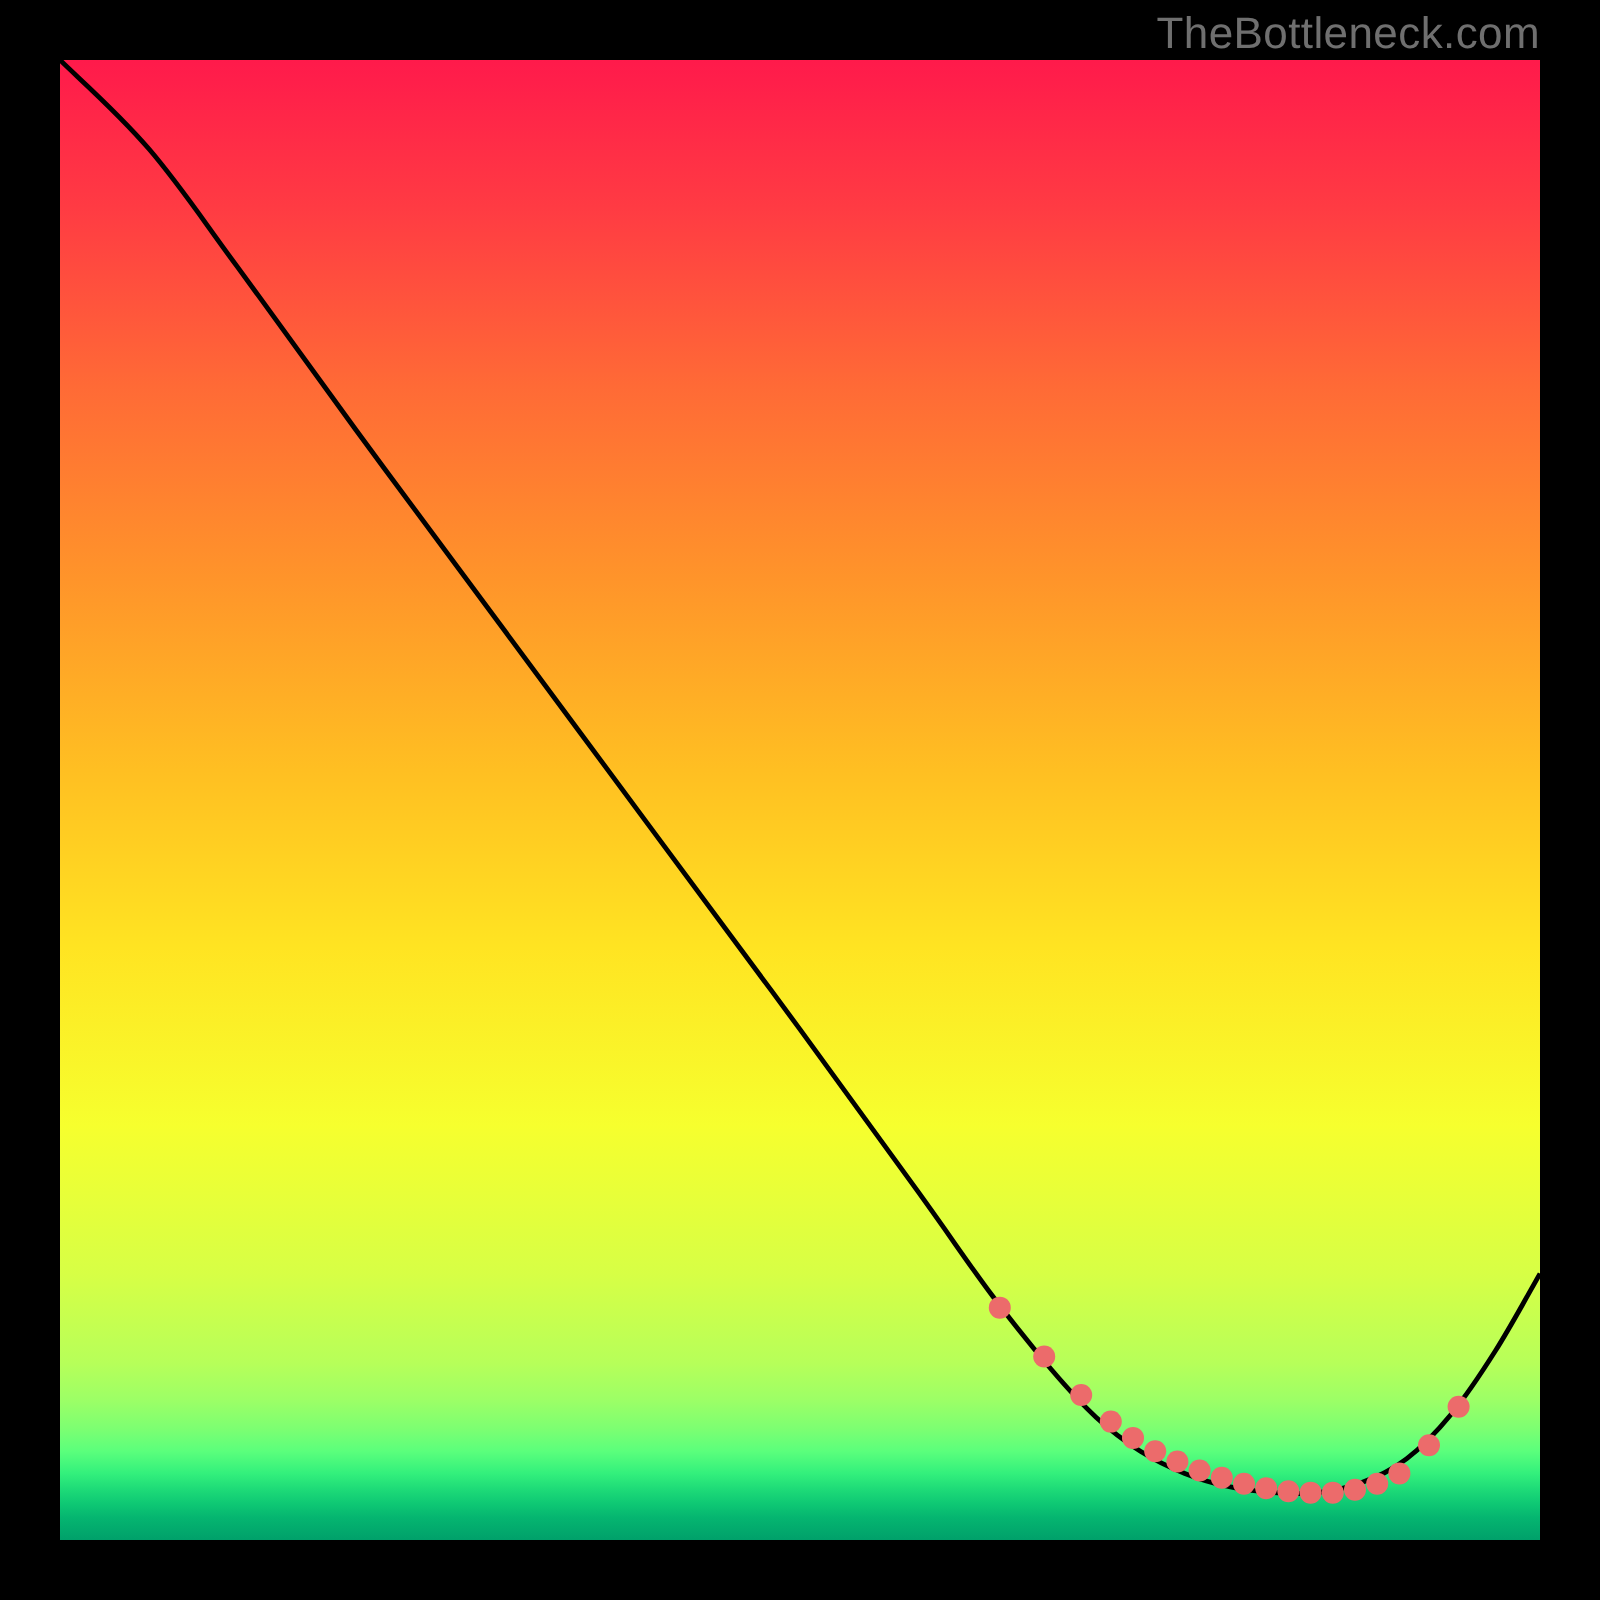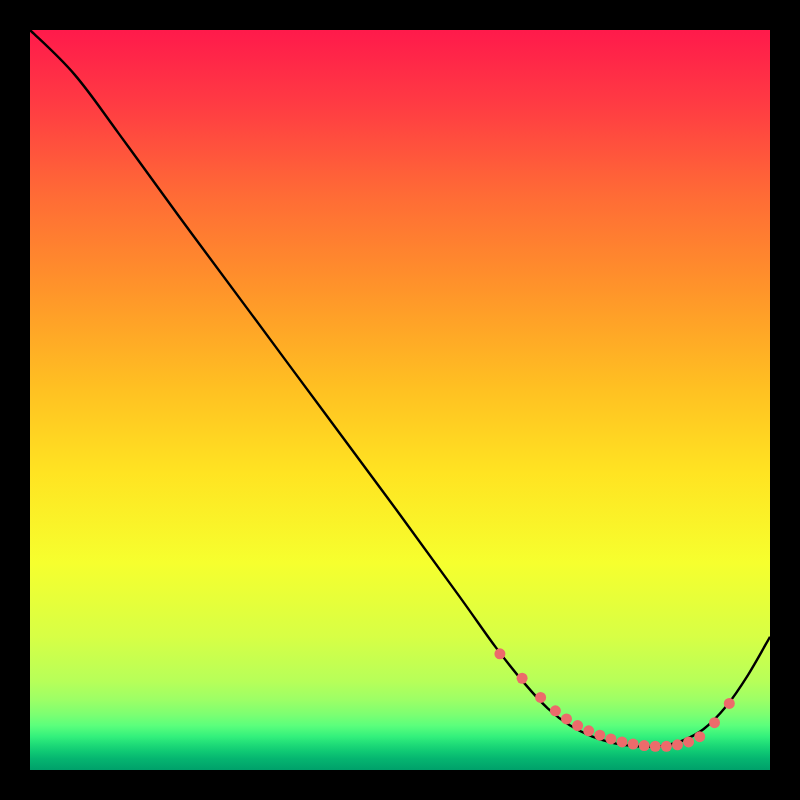--- a/index.html
+++ b/index.html
@@ -39,20 +39,21 @@
     color: #6f6f6f;
     font-size: 22px;
     font-weight: 500;
     letter-spacing: 0.2px;
   }
 </style>
 </head>
 <body>
 
 <div class="frame">
+  <div class="watermark">TheBottleneck.com</div>
 
   <div class="plot">
     <svg id="chart-svg" viewBox="0 0 740 740">
       <defs>
         <linearGradient id="bg-grad" x1="0" y1="0" x2="0" y2="1">
             <stop offset="0%" stop-color="#ff1a4b"></stop>
             <stop offset="10%" stop-color="#ff3b43"></stop>
             <stop offset="22%" stop-color="#ff6a36"></stop>
             <stop offset="35%" stop-color="#ff942a"></stop>
             <stop offset="48%" stop-color="#ffbf22"></stop>

